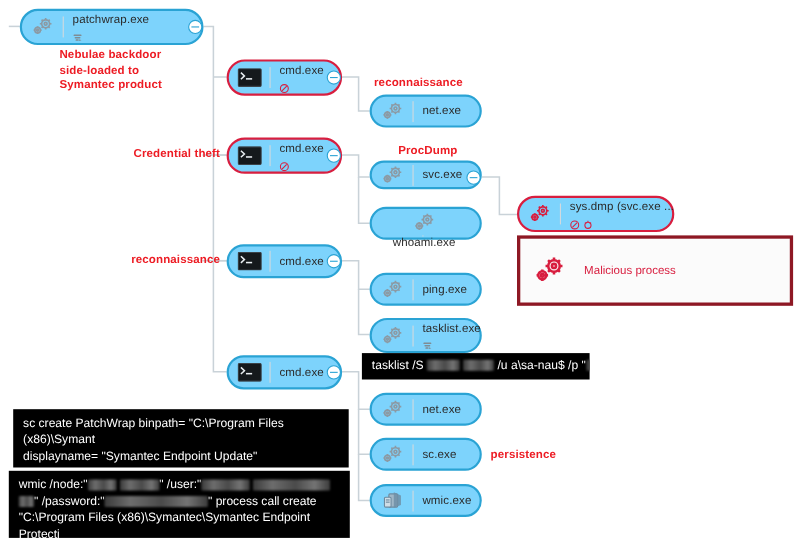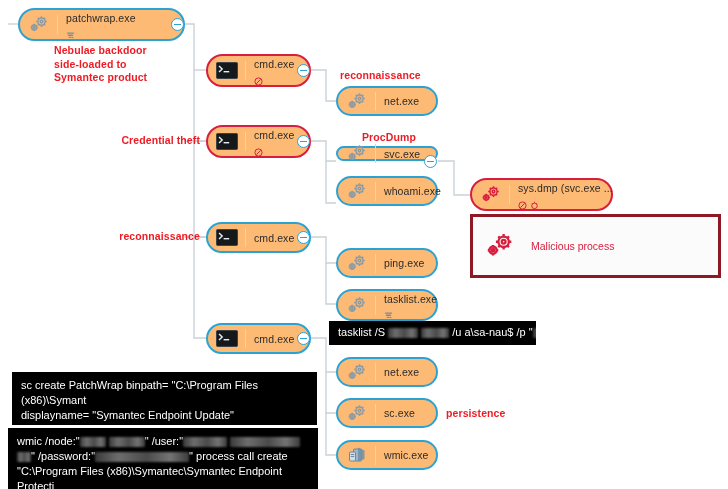--- a/index.html
+++ b/index.html
@@ -9,21 +9,21 @@
     -webkit-font-smoothing:antialiased;
   }
   #canvas{position:absolute;left:0;top:0;width:728px;height:489px;}
   svg.links{position:absolute;left:0;top:0;width:728px;height:489px;pointer-events:none;}
 
   
   .node{
     position:absolute;
     box-sizing:border-box;
     display:flex;align-items:center;
-    background:#fdba74;
+    background:#7dd3fc;
     border:2px solid #2aa3d4;
     border-radius:999px;
     height:32px;
     padding:0 10px 0 7px;
   }
   .node.red{border-color:#d81e3f;}
   .node .ico{
     width:24px;height:22px;flex:0 0 24px;
     display:flex;align-items:center;justify-content:center;
   }
@@ -203,39 +203,39 @@
           <svg width="9" height="9" viewBox="0 0 10 10">
             <circle cx="5" cy="5" r="4" fill="none" stroke="#d81e3f" stroke-width="1.1"></circle>
             <path d="M2.6 7.4 L7.4 2.6" stroke="#d81e3f" stroke-width="1.1"></path>
           </svg>
         </span>
       </span>
     </span>
   </div>
   <div class="collapse" style="left:297px;top:135px;"></div>
 
-  <div class="node" style="left:336px;top:146px;width:102px;height:15px;">
+  <div class="node" style="left:336px;top:146px;width:102px;height:26px;">
     <span class="ico">
       <svg width="22" height="19" viewBox="0 0 22 19">
           <g fill="none" stroke="#8c9aa4" stroke-width="1.5">
         <circle cx="13.5" cy="6.6" r="3.6"></circle>
             <circle cx="13.5" cy="6.6" r="1.3"></circle>
         <path d="M13.5 1.3v1.6M13.5 10.3v1.6M8.2 6.6h1.6M17.2 6.6h1.6M9.8 2.9l1.1 1.1M16.1 9.2l1.1 1.1M17.2 2.9l-1.1 1.1M10.9 9.2l-1.1 1.1"></path>
         <circle cx="6.2" cy="12.4" r="2.5"></circle>
             <circle cx="6.2" cy="12.4" r=".9"></circle>
         <path d="M6.2 8.8v1.1M6.2 14.9v1.1M2.6 12.4h1.1M8.7 12.4h1.1"></path>
           </g>
         </svg>
     </span>
     <span class="sep"></span>
     <span class="nm">svc.exe</span>
   </div>
   <div class="collapse" style="left:424px;top:155px;"></div>
 
-  <div class="node" style="left:336px;top:176px;width:102px;height:30px;">
+  <div class="node" style="left:336px;top:188px;width:102px;height:30px;flex-direction:column;">
     <span class="ico">
       <svg width="22" height="19" viewBox="0 0 22 19">
           <g fill="none" stroke="#8c9aa4" stroke-width="1.5">
         <circle cx="13.5" cy="6.6" r="3.6"></circle>
             <circle cx="13.5" cy="6.6" r="1.3"></circle>
         <path d="M13.5 1.3v1.6M13.5 10.3v1.6M8.2 6.6h1.6M17.2 6.6h1.6M9.8 2.9l1.1 1.1M16.1 9.2l1.1 1.1M17.2 2.9l-1.1 1.1M10.9 9.2l-1.1 1.1"></path>
         <circle cx="6.2" cy="12.4" r="2.5"></circle>
             <circle cx="6.2" cy="12.4" r=".9"></circle>
         <path d="M6.2 8.8v1.1M6.2 14.9v1.1M2.6 12.4h1.1M8.7 12.4h1.1"></path>
           </g>

